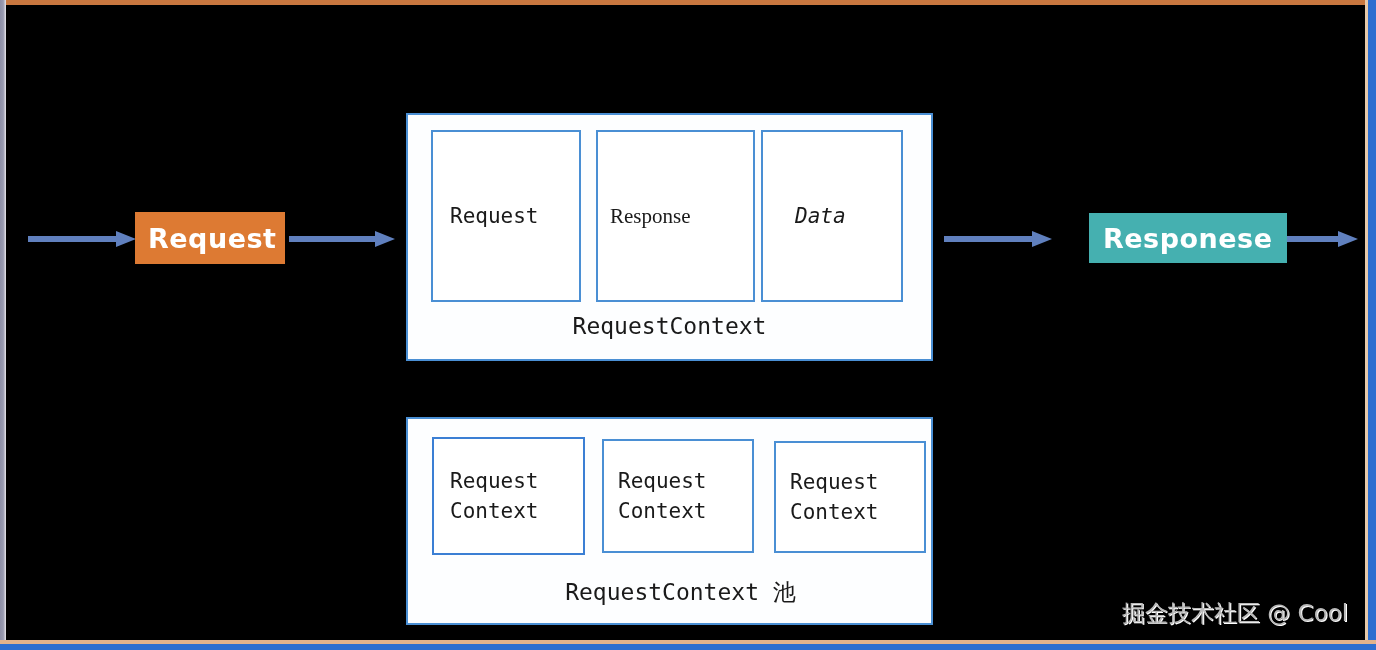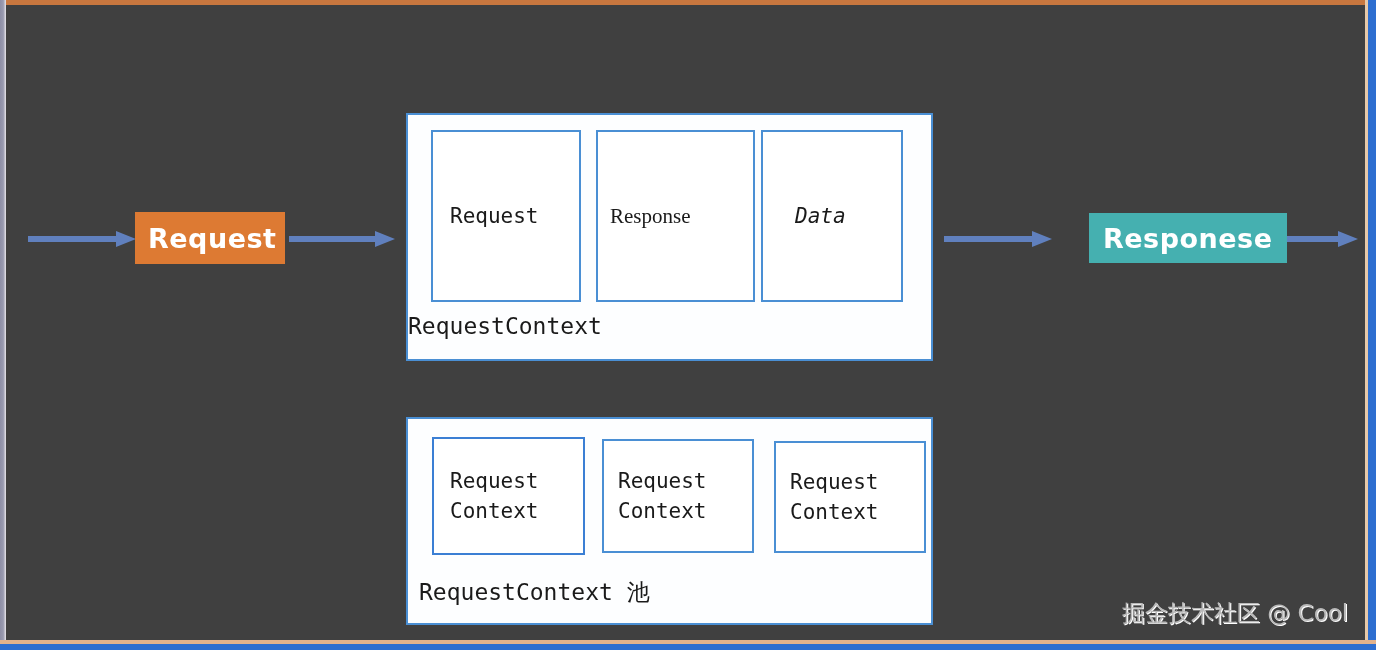--- a/index.html
+++ b/index.html
@@ -4,21 +4,21 @@
 <style>
   html, body {
     margin: 0;
     padding: 0;
     background: #ffffff;
   }
   #stage {
     position: relative;
     width: 1376px;
     height: 650px;
-    background: #404040;
+    background: #000000;
     overflow: hidden;
     font-family: "DejaVu Sans", sans-serif;
   }
 
   
   .edge-top {
     position: absolute; left: 0; top: 0; width: 1376px; height: 5px;
     background: #c8773f;
   }
   .edge-left {
@@ -94,20 +94,21 @@
     font-family: "DejaVu Sans Mono", monospace;
     font-size: 21px;
     color: #1a1a1a;
     line-height: 1.45;
   }
   .inner-box .celltext { white-space: pre-line; }
 
   .container-caption {
     position: absolute;
     width: 100%;
+    text-align: center;
     font-family: "DejaVu Sans Mono", monospace;
     font-size: 23px;
     color: #1a1a1a;
     white-space: nowrap;
   }
 
   
   #watermark {
     position: absolute;
     left: 1122px; top: 598px;

